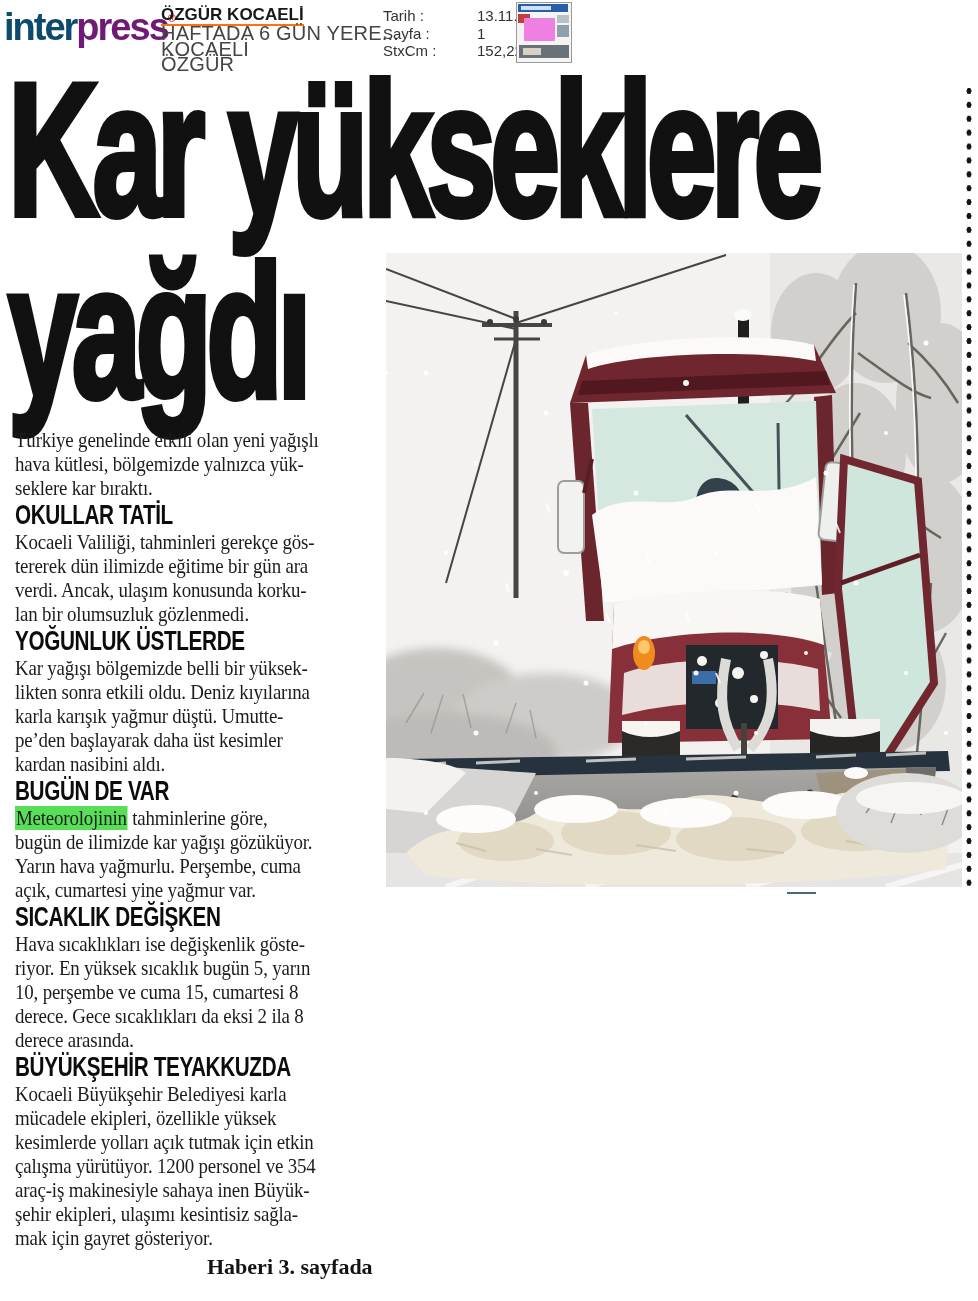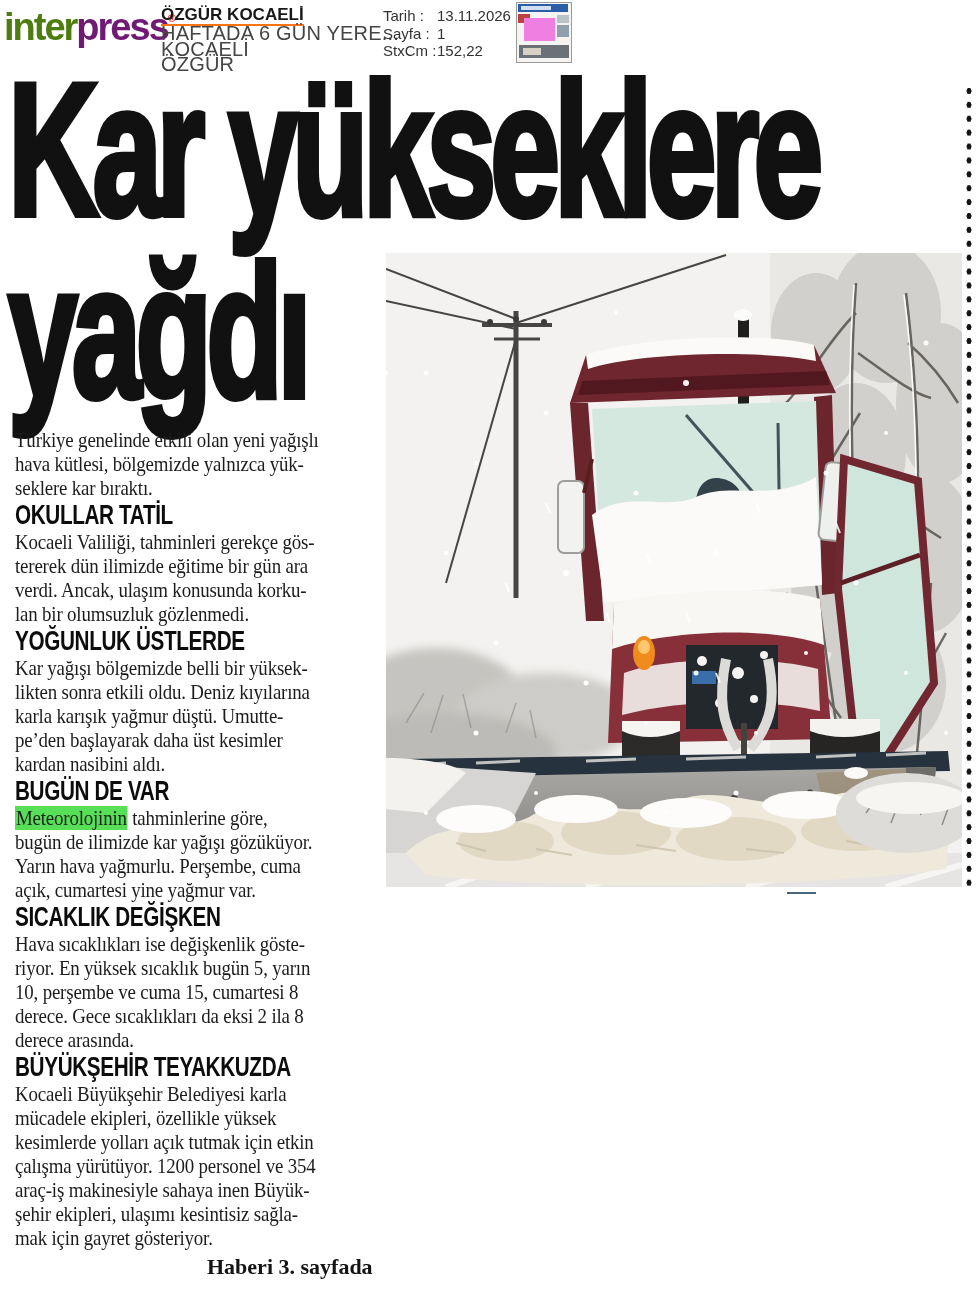--- a/index.html
+++ b/index.html
@@ -1,29 +1,29 @@
 <!DOCTYPE html>
 <html><head>
 <meta charset="utf-8">
 <style>
   html,body{margin:0;padding:0;background:#ffffff;}
   .page{position:relative;width:978px;height:1301px;background:#ffffff;overflow:hidden;
         font-family:"Liberation Sans",sans-serif;}
 
   
   .logo{position:absolute;left:4px;top:6px;font-weight:bold;font-size:38px;letter-spacing:-2px;white-space:nowrap;}
-  .lg-inter{color:#4d7c0f;}
+  .lg-inter{color:#0c4a6e;}
   .lg-press{color:#701a75;margin-top:14px;}
   .lg-reg{color:#d41f26;font-size:11px;letter-spacing:0;vertical-align:18px;}
   .src{position:absolute;left:161px;top:6px;color:#3c3c3c;}
   .src-name{font-weight:bold;font-size:17px;color:#181818;border-bottom:2px solid #f97316;
             display:inline-block;padding-bottom:0px;line-height:18px;}
   .src-line{font-size:20px;line-height:15.5px;color:#454545;letter-spacing:0.2px;}
   .meta{position:absolute;left:383px;top:7px;font-size:15px;color:#333;line-height:17.5px;}
-  .meta-row{display:flex;}
+  .meta-row{display:flex;gap:40px;}
   .meta-label{width:54px;}
   .meta-value{white-space:nowrap;}
   .thumb{position:absolute;left:516px;top:2px;width:54px;height:59px;background:#f5f4f2;
          border:1px solid #9a9a9a;overflow:hidden;cursor:pointer;}
   .th-mast{position:absolute;left:1px;top:1px;width:50px;height:8px;background:#2a5ea8;}
   .th-mast i{position:absolute;left:3px;top:2px;width:30px;height:4px;background:#cfe0f2;display:block;}
   .th-red{position:absolute;left:1px;top:11px;width:12px;height:9px;background:#c04040;}
   .th-mag{position:absolute;left:7px;top:15px;width:31px;height:23px;background:#ef7fe0;}
   .th-side1{position:absolute;left:40px;top:12px;width:12px;height:8px;background:#b9c2c9;}
   .th-side2{position:absolute;left:40px;top:22px;width:12px;height:12px;background:#8fa0ac;}

